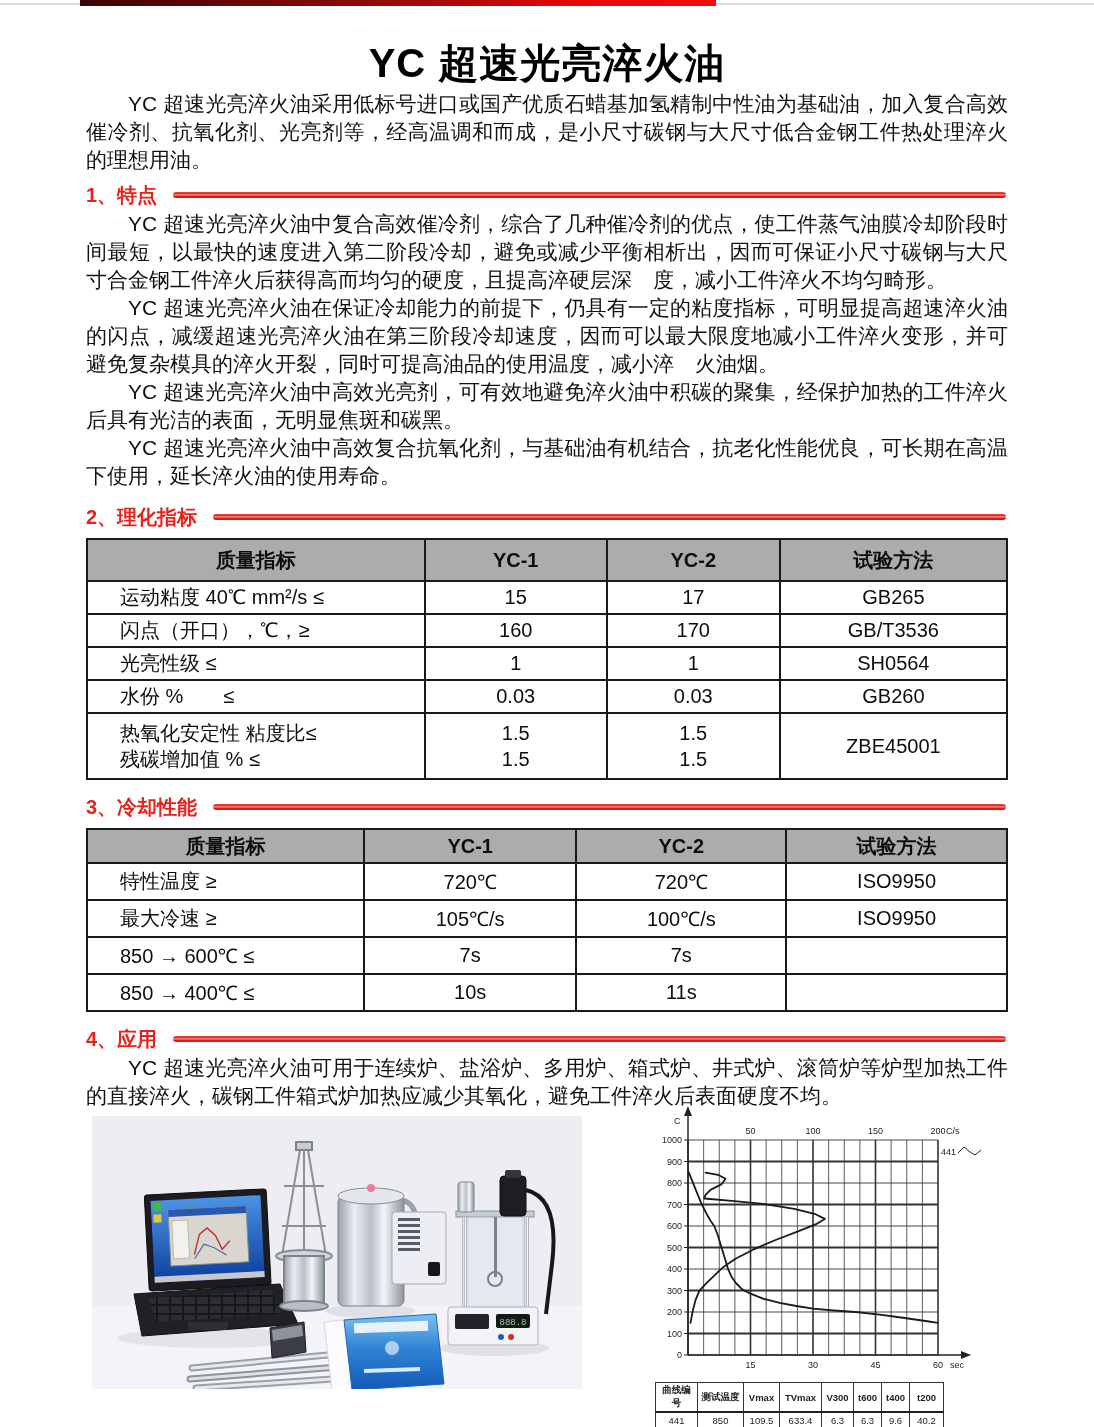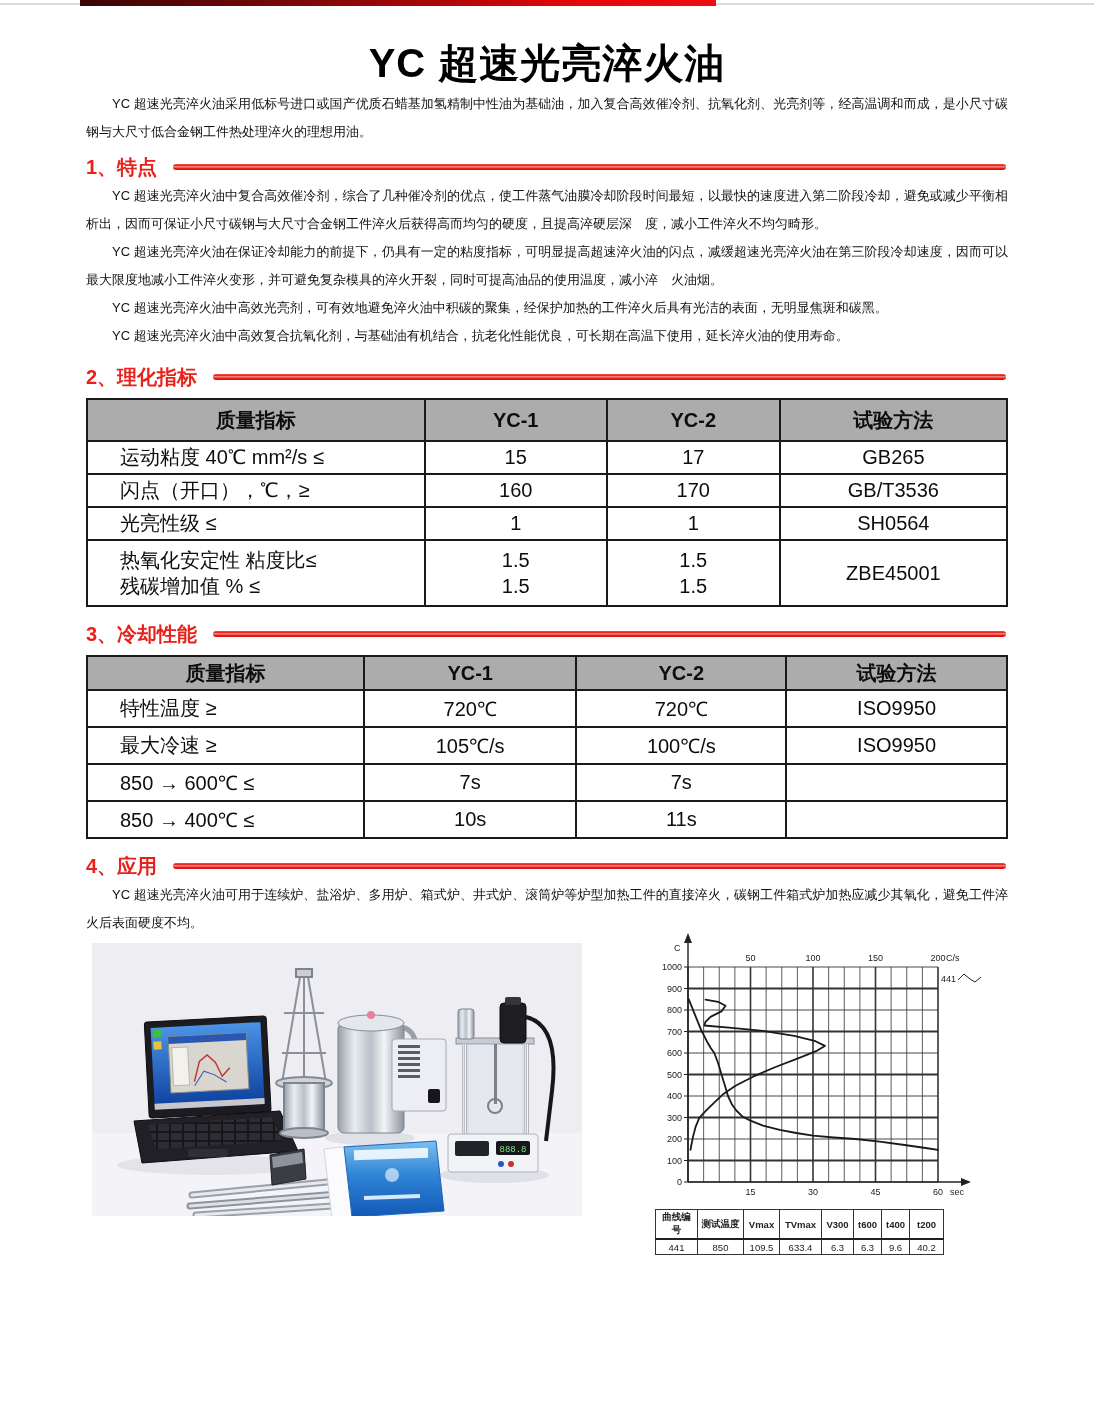--- a/index.html
+++ b/index.html
@@ -6,21 +6,21 @@
   body{
     width:1094px;height:1427px;background:#ffffff;position:relative;
     font-family:"Liberation Sans", sans-serif;color:#151515;overflow:hidden;
   }
   .top-hairline{position:absolute;top:3px;left:0;width:100%;height:2px;background:#dcdcdc;}
   .topbar{position:absolute;top:0;left:80px;width:636px;height:6px;
     background:linear-gradient(90deg,#3a0404,#7c0808 35%,#b50707 60%,#e60707 78%,#ec0d0d);}
   .content{padding:0 86px;}
   h1.title{margin:40px 0 4px;text-align:center;font-size:40px;line-height:46px;
     font-weight:bold;color:#000;letter-spacing:1px;}
-  .body-text{margin:0;font-size:13px;line-height:28px;text-indent:2em;text-align:justify;color:#111;}
+  .body-text{margin:0;font-size:21px;line-height:28px;text-indent:2em;text-align:justify;color:#111;}
   .sec-head{display:flex;align-items:flex-start;margin-top:8px;margin-bottom:2px;}
   .sec-title{color:var(--accent,#e8211b);font-size:20px;line-height:26px;font-weight:bold;white-space:nowrap;}
   .sec-line{flex:1;height:6px;margin:10px 2px 0 16px;border-radius:4px;
     background:linear-gradient(180deg,#ef4d45 0%,#e8211b 30%,#f6aca8 48%,#e8211b 66%,#d80f0a 100%);}
   .sec-gap{margin-top:14px;}
   table.spec-table{width:100%;border-collapse:collapse;font-size:20px;color:#0d0d0d;margin-top:8px;}
   table.spec-table th,table.spec-table td{border:2px solid #1a1a1a;padding:0 10px;white-space:pre-line;}
   table.spec-table th{background:var(--thbg,#acacac);font-weight:bold;text-align:center;height:40px;}
   table.spec-table td{text-align:center;}
   table.spec-table td.lbl{text-align:left;padding-left:32px;}
@@ -83,20 +83,26 @@
       <td class="lbl">闪点（开口），℃，≥</td>
       <td>160</td>
       <td>170</td>
       <td>GB/T3536</td>
     </tr>
     <tr class="r">
       <td class="lbl">光亮性级 ≤</td>
       <td>1</td>
       <td>1</td>
       <td>SH0564</td>
+    </tr>
+    <tr class="r">
+      <td class="lbl">水份 %　　≤</td>
+      <td>0.03</td>
+      <td>0.03</td>
+      <td>GB260</td>
     </tr>
     <tr class="r2">
       <td class="lbl">热氧化安定性 粘度比≤
 残碳增加值 % ≤</td>
       <td>1.5
 1.5</td>
       <td>1.5
 1.5</td>
       <td>ZBE45001</td>
     </tr>

